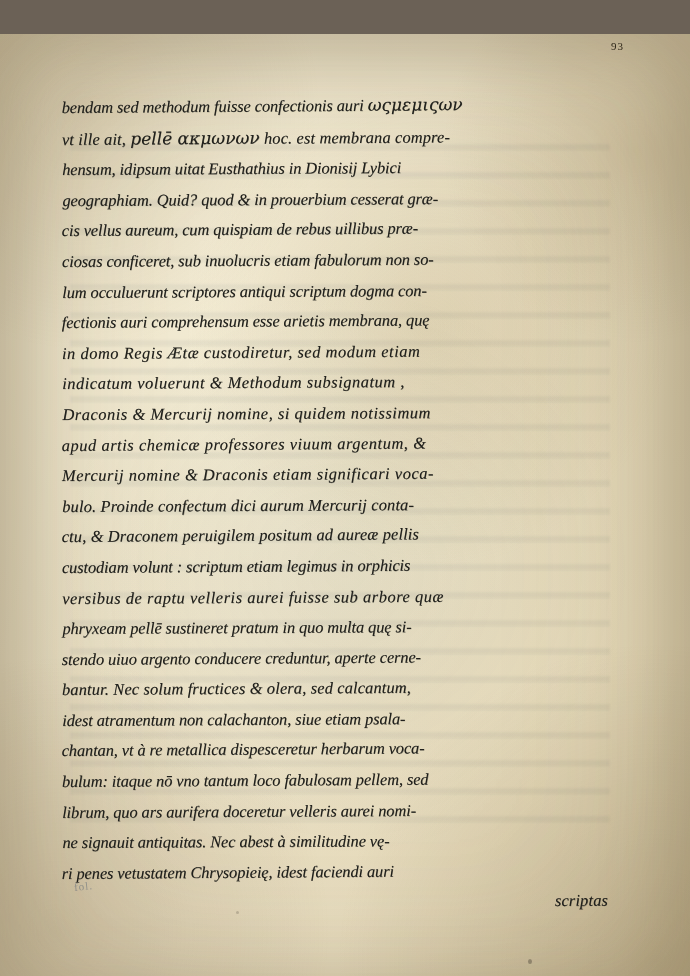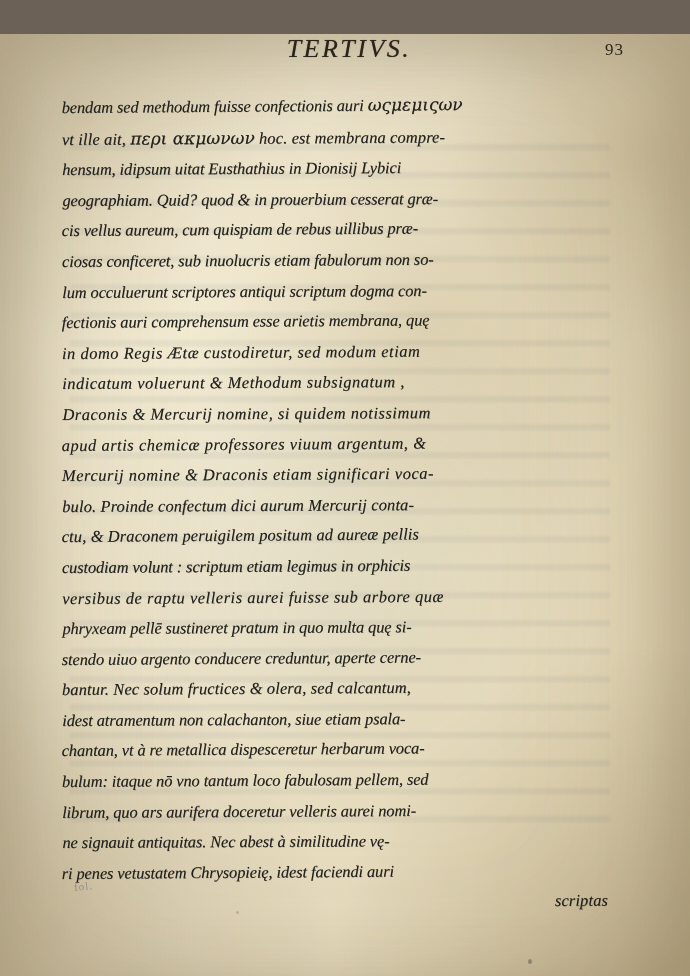--- a/index.html
+++ b/index.html
@@ -85,21 +85,21 @@
     font-style: italic;
     letter-spacing: 2.5px;
     color: #2a2418;
     text-shadow: 0 0 1px rgba(40,34,22,0.55);
     padding-left: 8px;
   }
   .folio {
     position: absolute;
     right: 66px;
     top: 6px;
-    font-size: 17px;
+    font-size: 11px;
     color: #2e2719;
     font-family: "Liberation Serif", serif;
     letter-spacing: 1px;
   }
 
   
   .textblock {
     margin: 14px 60px 0 62px;
   }
   .line {
@@ -146,27 +146,26 @@
 </head>
 <body>
 
 <div id="page">
   <div id="grain"></div>
   <div id="bleed"></div>
 
   <div id="content">
 
     <div class="header">
-      <div class="running-title">TERTIVS.</div>
       <div class="folio">93</div>
     </div>
 
     <div class="textblock">
       <span class="line tight" style="transform: rotate(-0.4148deg) translateX(-0.36px);">bendam sed methodum fuisse confectionis auri <span class="gk">ωςμεμιςων</span></span>
-      <span class="line" style="transform: rotate(-0.3716deg) translateX(-0.12px);">vt ille ait, <span class="gk">περι ακμωνων</span> hoc. est  membrana compre-</span>
+      <span class="line" style="transform: rotate(-0.3716deg) translateX(-0.12px);">vt ille ait, <span class="gk">pellē ακμωνων</span> hoc. est  membrana compre-</span>
       <span class="line tight" style="transform: rotate(-0.3284deg) translateX(0.12px);">hensum, idipsum uitat Eusthathius in Dionisij Lybici</span>
       <span class="line tight" style="transform: rotate(-0.2852deg) translateX(0.36px);">geographiam. Quid? quod &amp; in prouerbium cesserat græ-</span>
       <span class="line tight" style="transform: rotate(-0.3932deg) translateX(-0.24px);">cis vellus aureum, cum quispiam de rebus uillibus præ-</span>
       <span class="line tight" style="transform: rotate(-0.35deg) translateX(0px);">ciosas conficeret, sub inuolucris etiam fabulorum non so-</span>
       <span class="line tight" style="transform: rotate(-0.3068deg) translateX(0.24px);">lum occuluerunt scriptores antiqui scriptum dogma con-</span>
       <span class="line tight" style="transform: rotate(-0.4148deg) translateX(-0.36px);">fectionis auri comprehensum esse arietis membrana, quę</span>
       <span class="line wide" style="transform: rotate(-0.3716deg) translateX(-0.12px);">in domo Regis Ætæ custodiretur, sed modum etiam</span>
       <span class="line wide" style="transform: rotate(-0.3284deg) translateX(0.12px);">indicatum voluerunt &amp; Methodum subsignatum ,</span>
       <span class="line wide" style="transform: rotate(-0.2852deg) translateX(0.36px);">Draconis &amp; Mercurij nomine, si quidem notissimum</span>
       <span class="line wide" style="transform: rotate(-0.3932deg) translateX(-0.24px);">apud artis chemicæ professores viuum argentum, &amp;</span>

